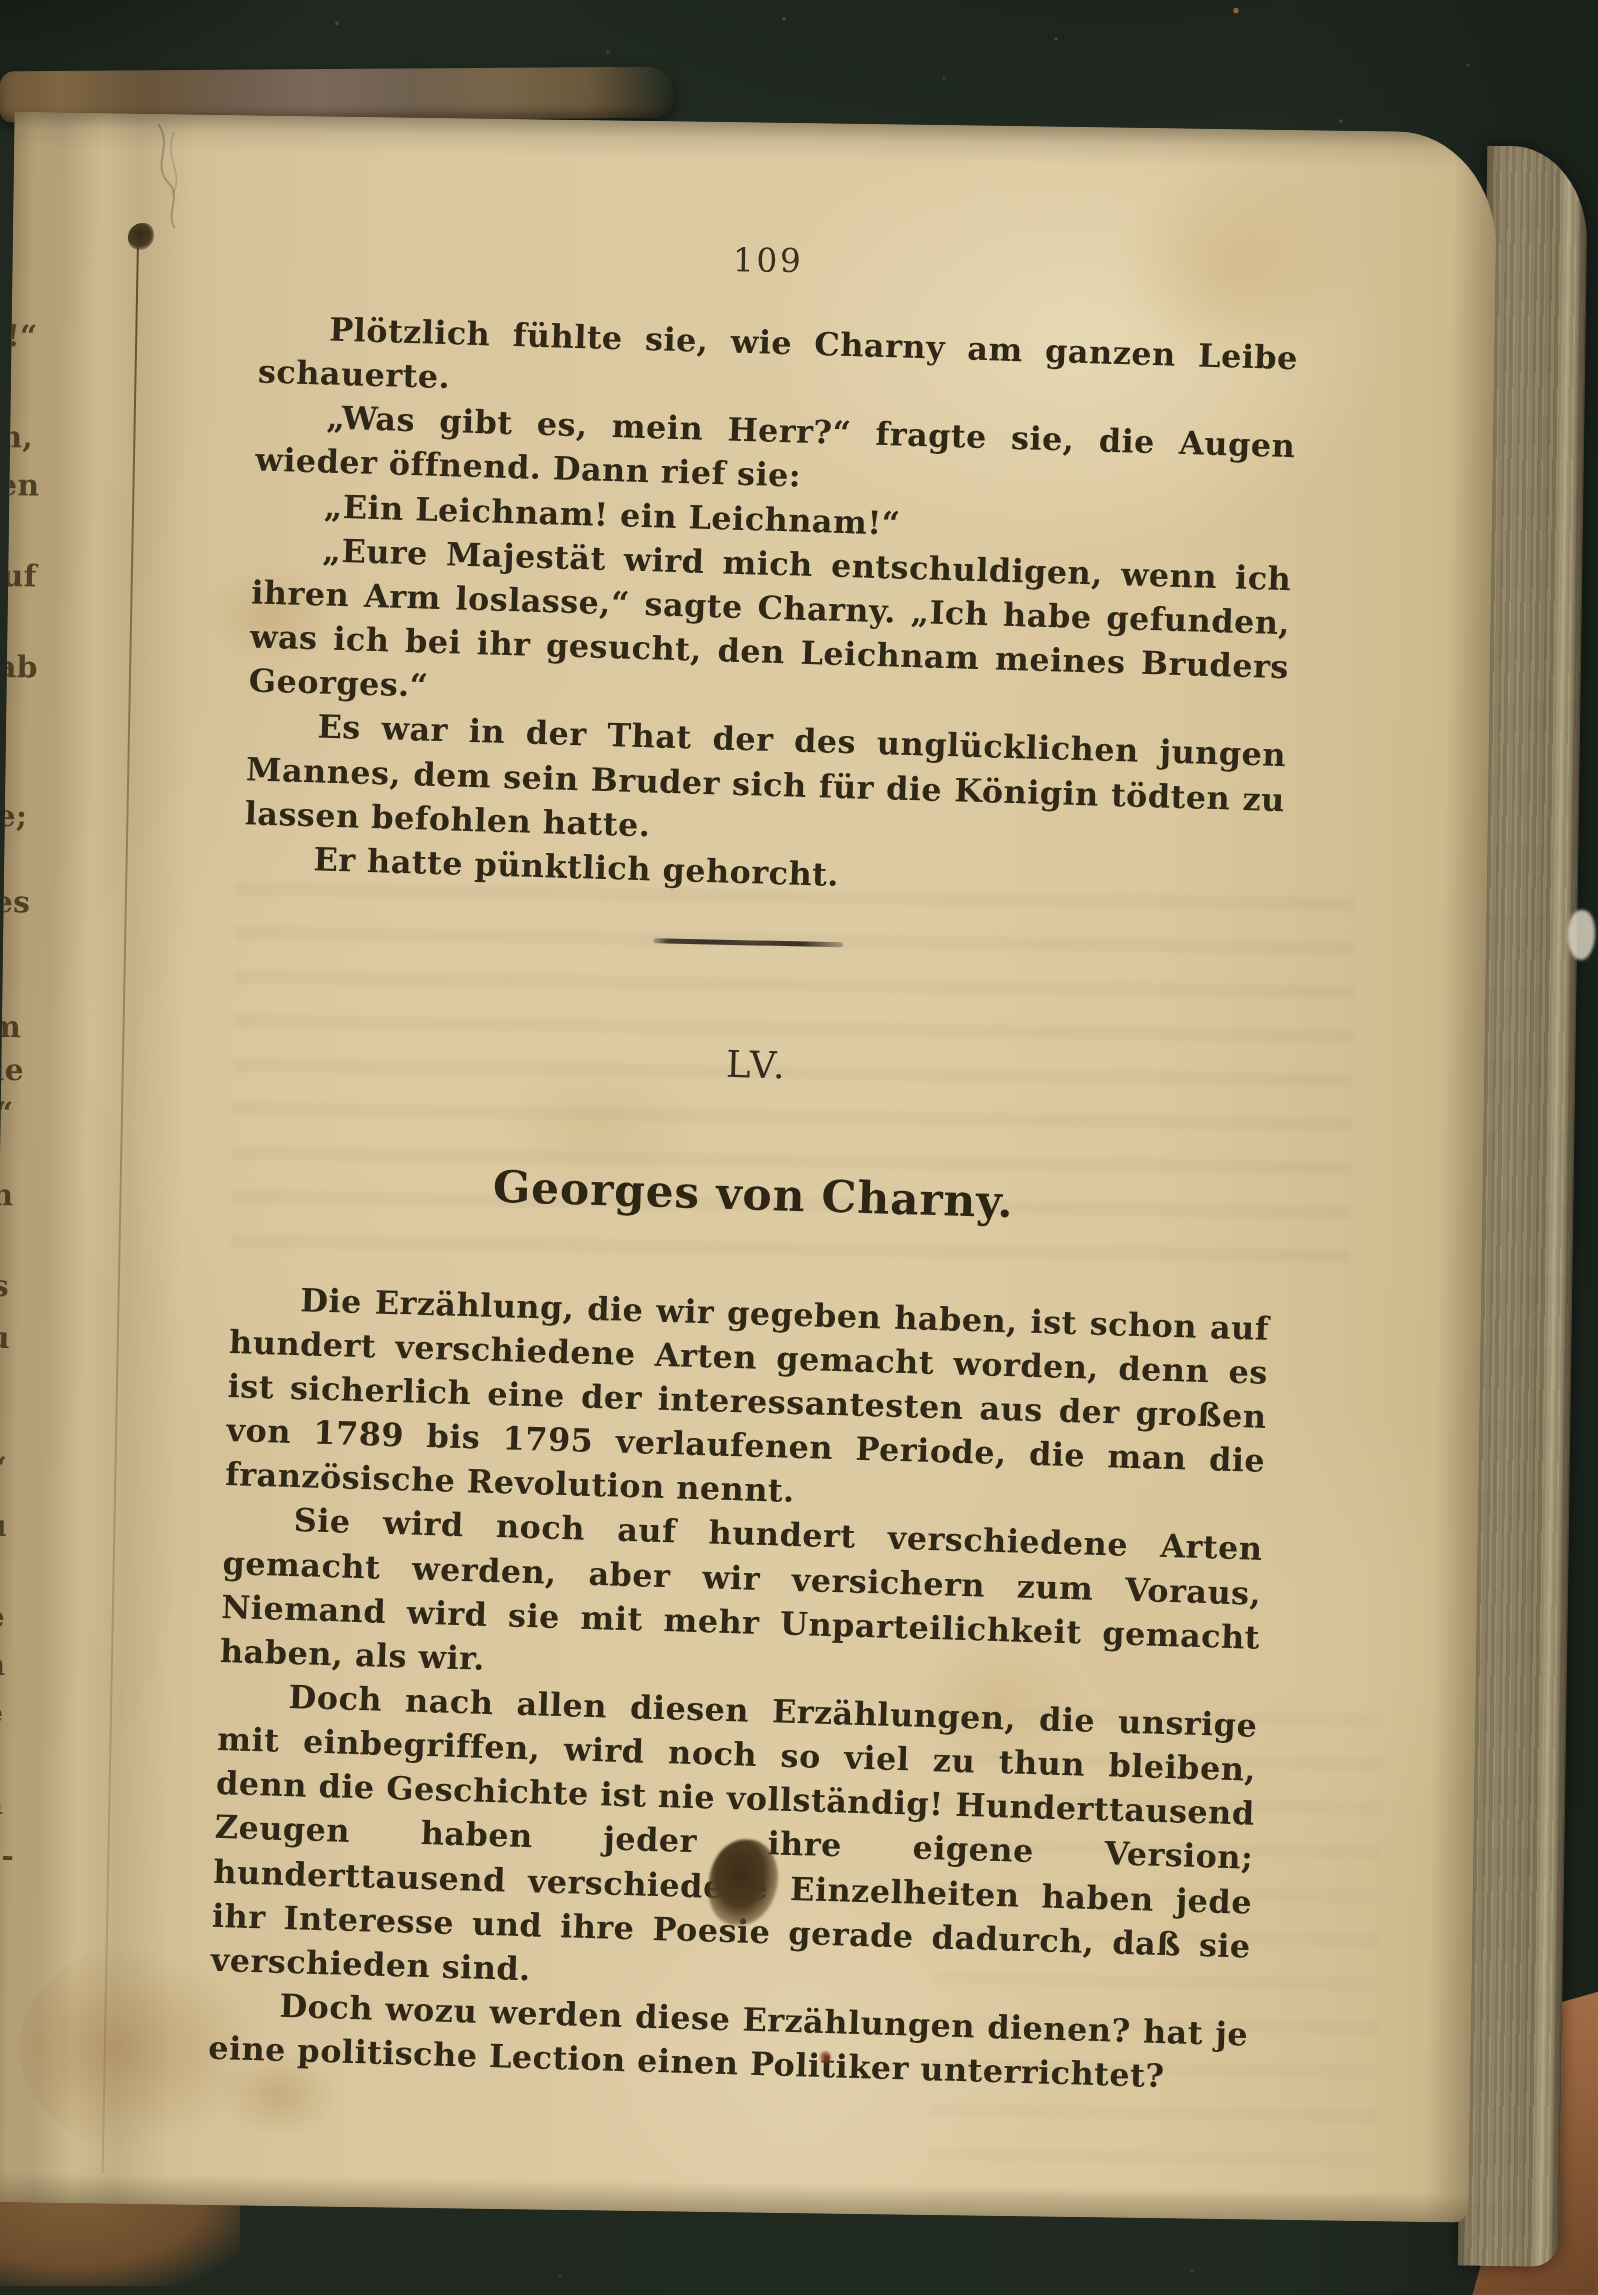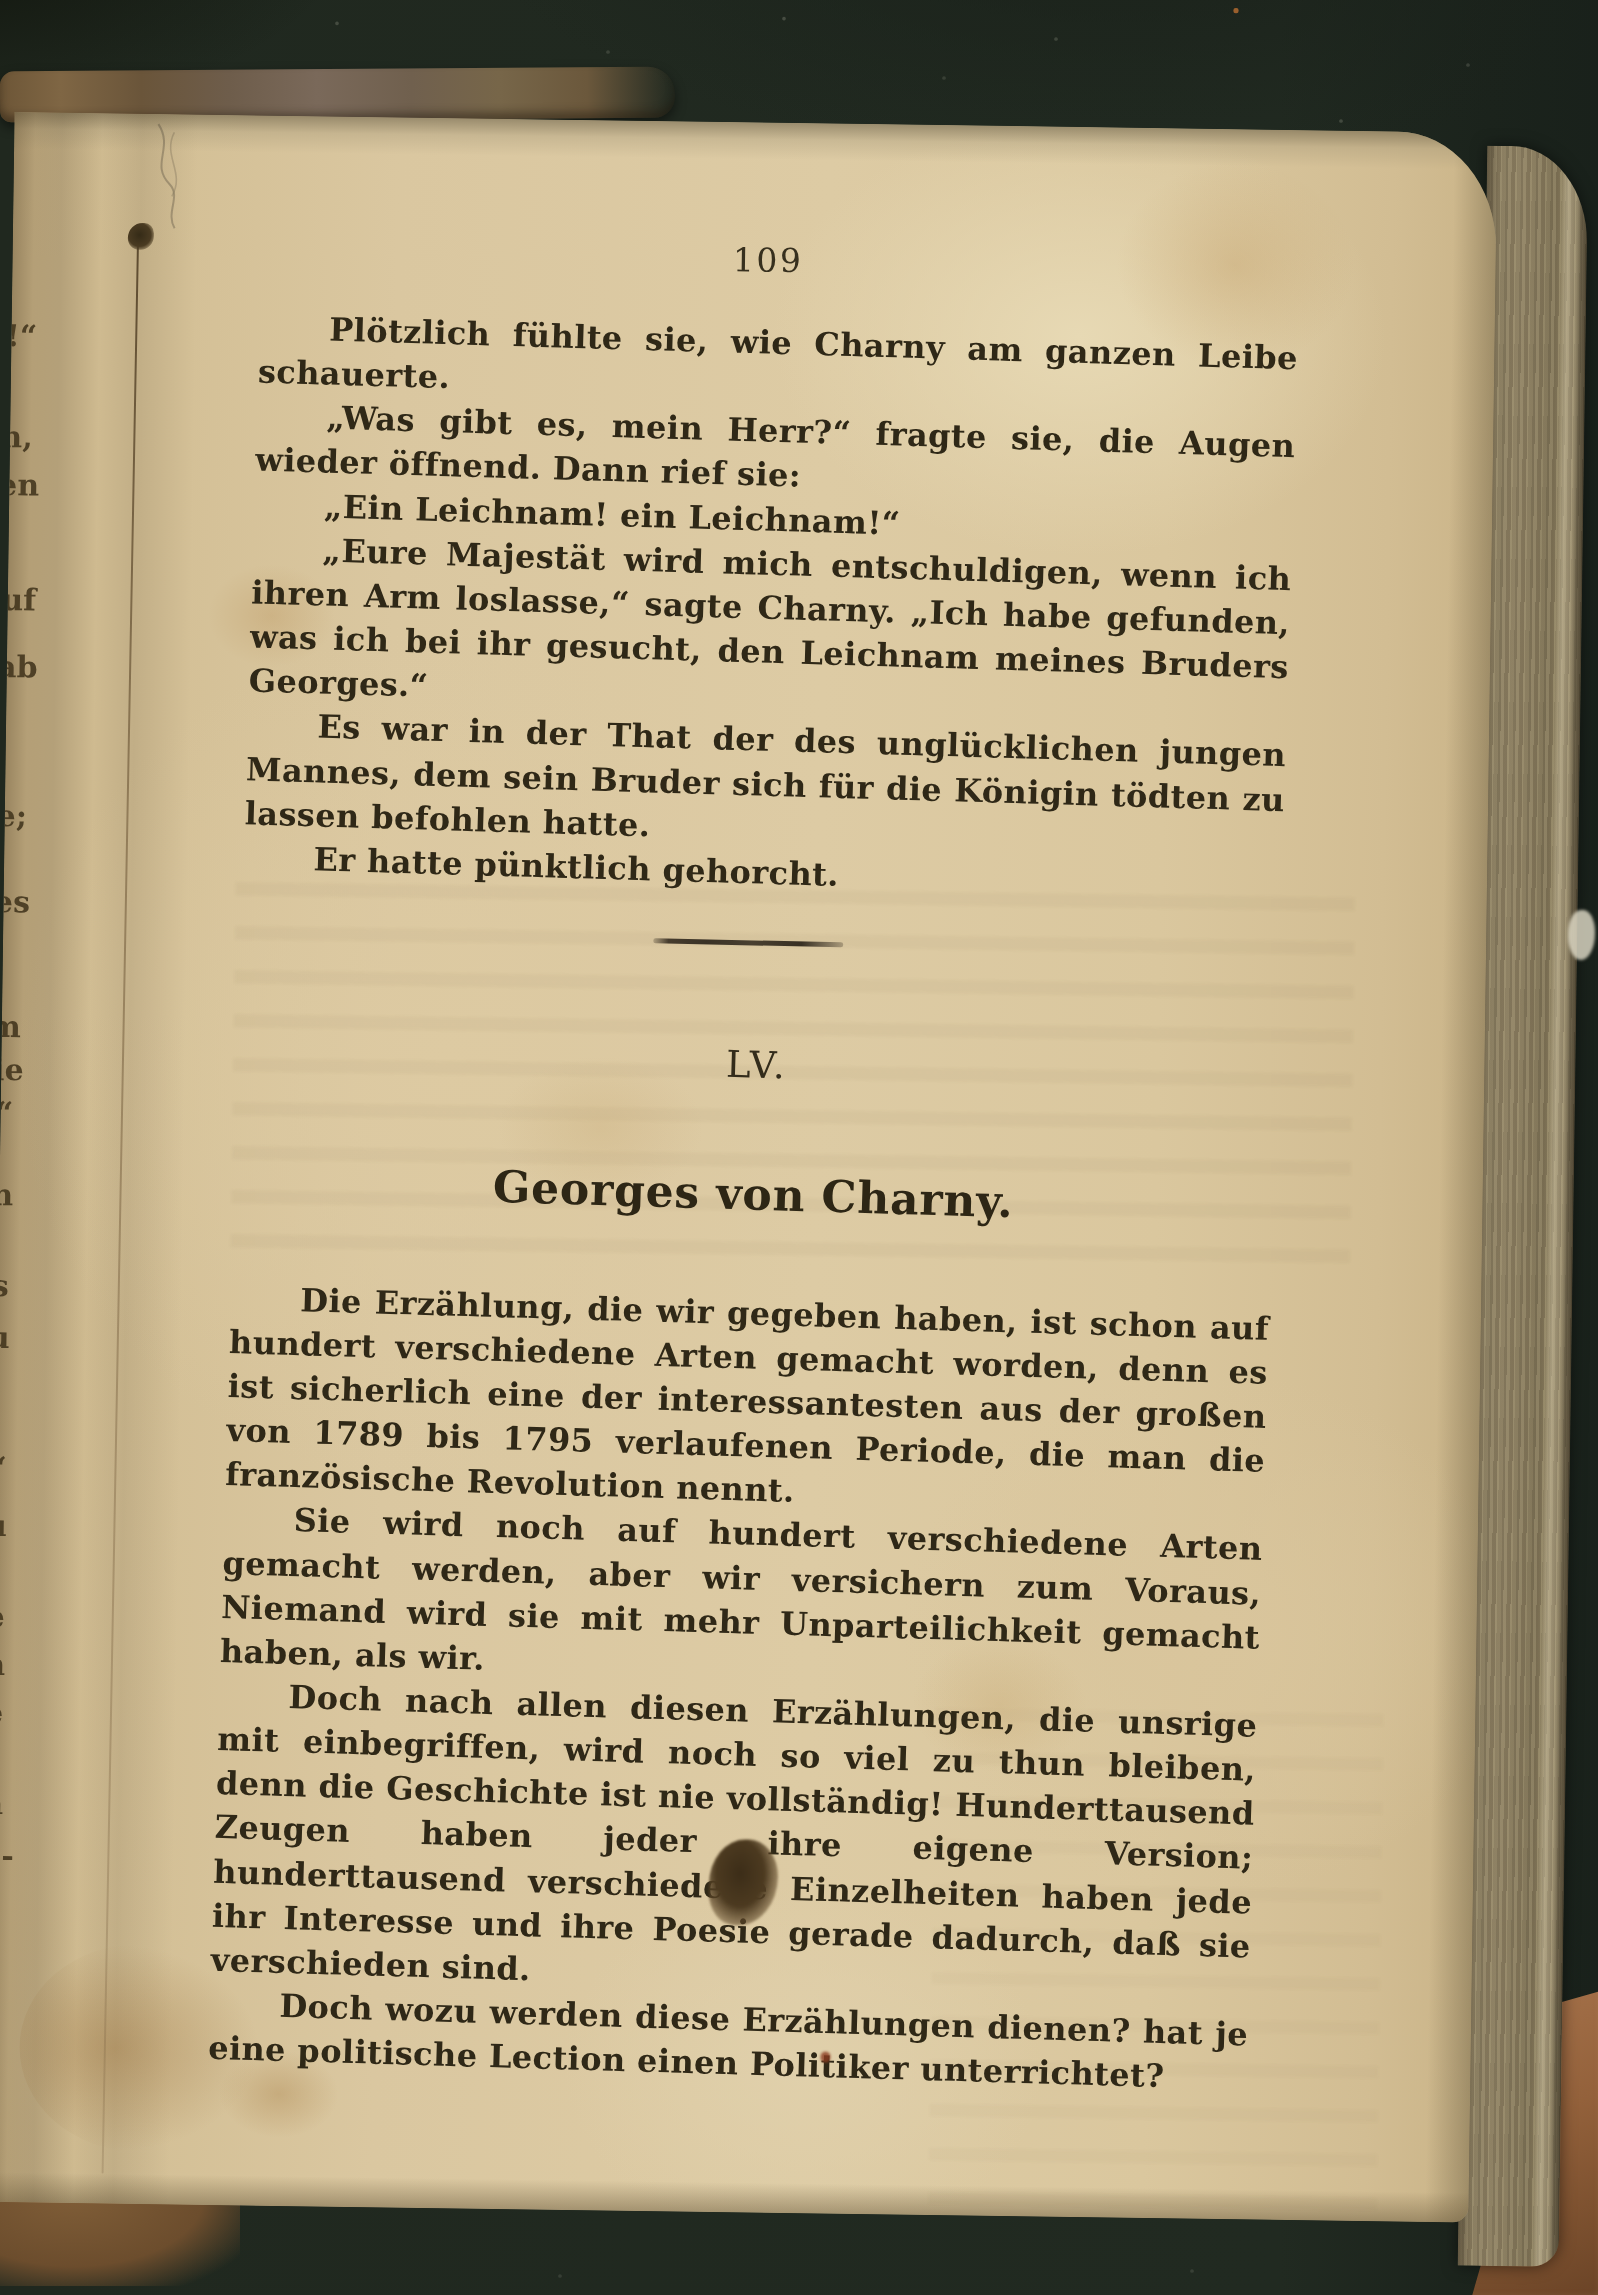--- a/index.html
+++ b/index.html
@@ -150,21 +150,21 @@
       <div class="crease-blot"></div>
       <svg class="dust-hairs" width="104" height="120" viewBox="0 0 130 150">
         <path d="M40 10 C 60 40, 30 60, 55 85 C 70 100, 50 120, 62 140" stroke="rgba(60,55,45,.55)" stroke-width="2.5" fill="none"></path>
         <path d="M60 20 C 45 50, 75 70, 58 100" stroke="rgba(70,62,50,.4)" stroke-width="2" fill="none"></path>
       </svg>
 
       <div class="fragments">
           <span class="fragment" style="top: 206px; left: -4.8px;">!“</span>
           <span class="fragment" style="top: 307px; left: -9.6px;">n,</span>
           <span class="fragment" style="top: 355px; left: -11.2px;">en</span>
-          <span class="fragment" style="top: 470px; left: -6.4px;">uf</span>
+          <span class="fragment" style="top: 446px; left: -6.4px;">uf</span>
           <span class="fragment" style="top: 537px; left: -9.6px;">ab</span>
           <span class="fragment" style="top: 686px; left: -8px;">e;</span>
           <span class="fragment" style="top: 772px; left: -9.6px;">es</span>
           <span class="fragment" style="top: 897px; left: -12.8px;">m</span>
           <span class="fragment" style="top: 940px; left: -8px;">ie</span>
           <span class="fragment" style="top: 983px; left: -4.8px;">“</span>
           <span class="fragment" style="top: 1065px; left: -8px;">n</span>
           <span class="fragment" style="top: 1156px; left: -6.4px;">s</span>
           <span class="fragment" style="top: 1208px; left: -9.6px;">u</span>
           <span class="fragment" style="top: 1338px; left: -6.4px;">“</span>

